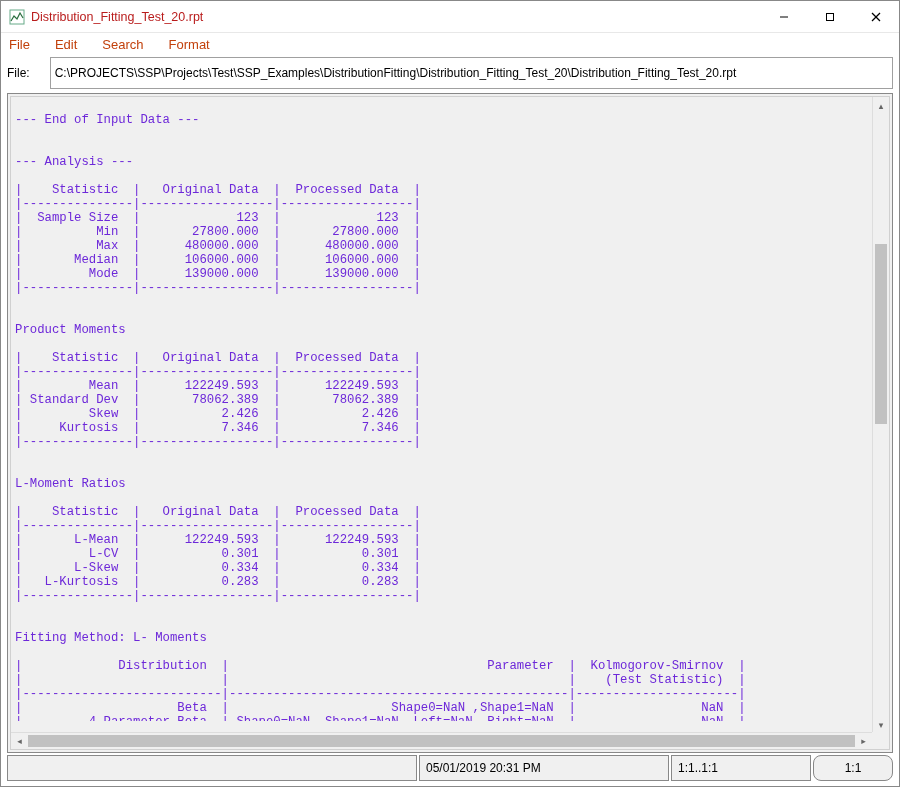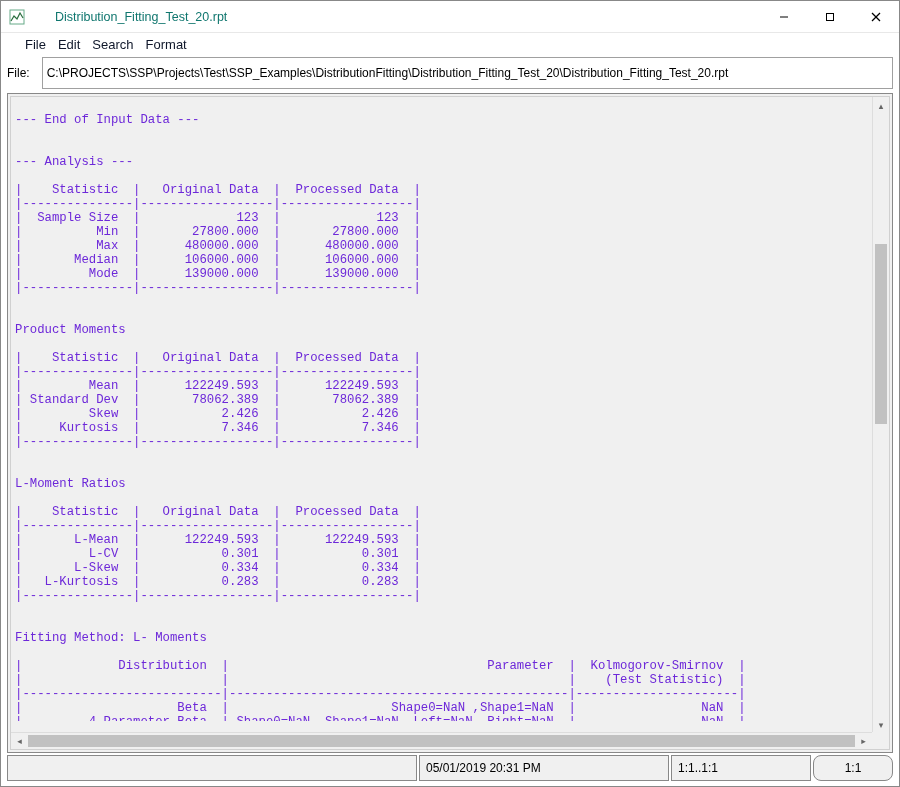--- a/index.html
+++ b/index.html
@@ -24,52 +24,52 @@
   }
   .titlebar .app-icon {
     width: 16px; height: 16px;
     margin-right: 6px;
     display: inline-flex;
     align-items: center; justify-content: center;
   }
   .titlebar .title-text {
     flex: 1;
     font-size: 12.5px;
-    color: #0f766e;
-    margin-left: 24px;
+    color: #b91c1c;
   }
   .titlebar .win-controls {
     display: flex;
   }
   .titlebar .win-btn {
     width: 46px; height: 30px;
     display: flex; align-items: center; justify-content: center;
     font-size: 12px;
     color: #222;
     cursor: default;
   }
   
   .menubar {
     height: 22px;
     display: flex;
     align-items: center;
-    padding: 0 20px;
+    padding: 0 4px;
     font-size: 13px;
-    color: #0f172a;
+    color: #c2410c;
+    gap: 13px;
   }
   .menubar .menu-item {
     padding: 2px 8px 2px 4px;
     cursor: default;
   }
   
   .filerow {
     display: flex;
     align-items: center;
     padding: 2px 6px 4px 6px;
-    gap: 12px;
+    gap: 20px;
   }
   .filerow label {
     font-size: 12px;
   }
   .filerow input {
     flex: 1;
     font-family: "Segoe UI", Tahoma, sans-serif;
     font-size: 12px;
     height: 20px;
     padding: 15px 4px;

